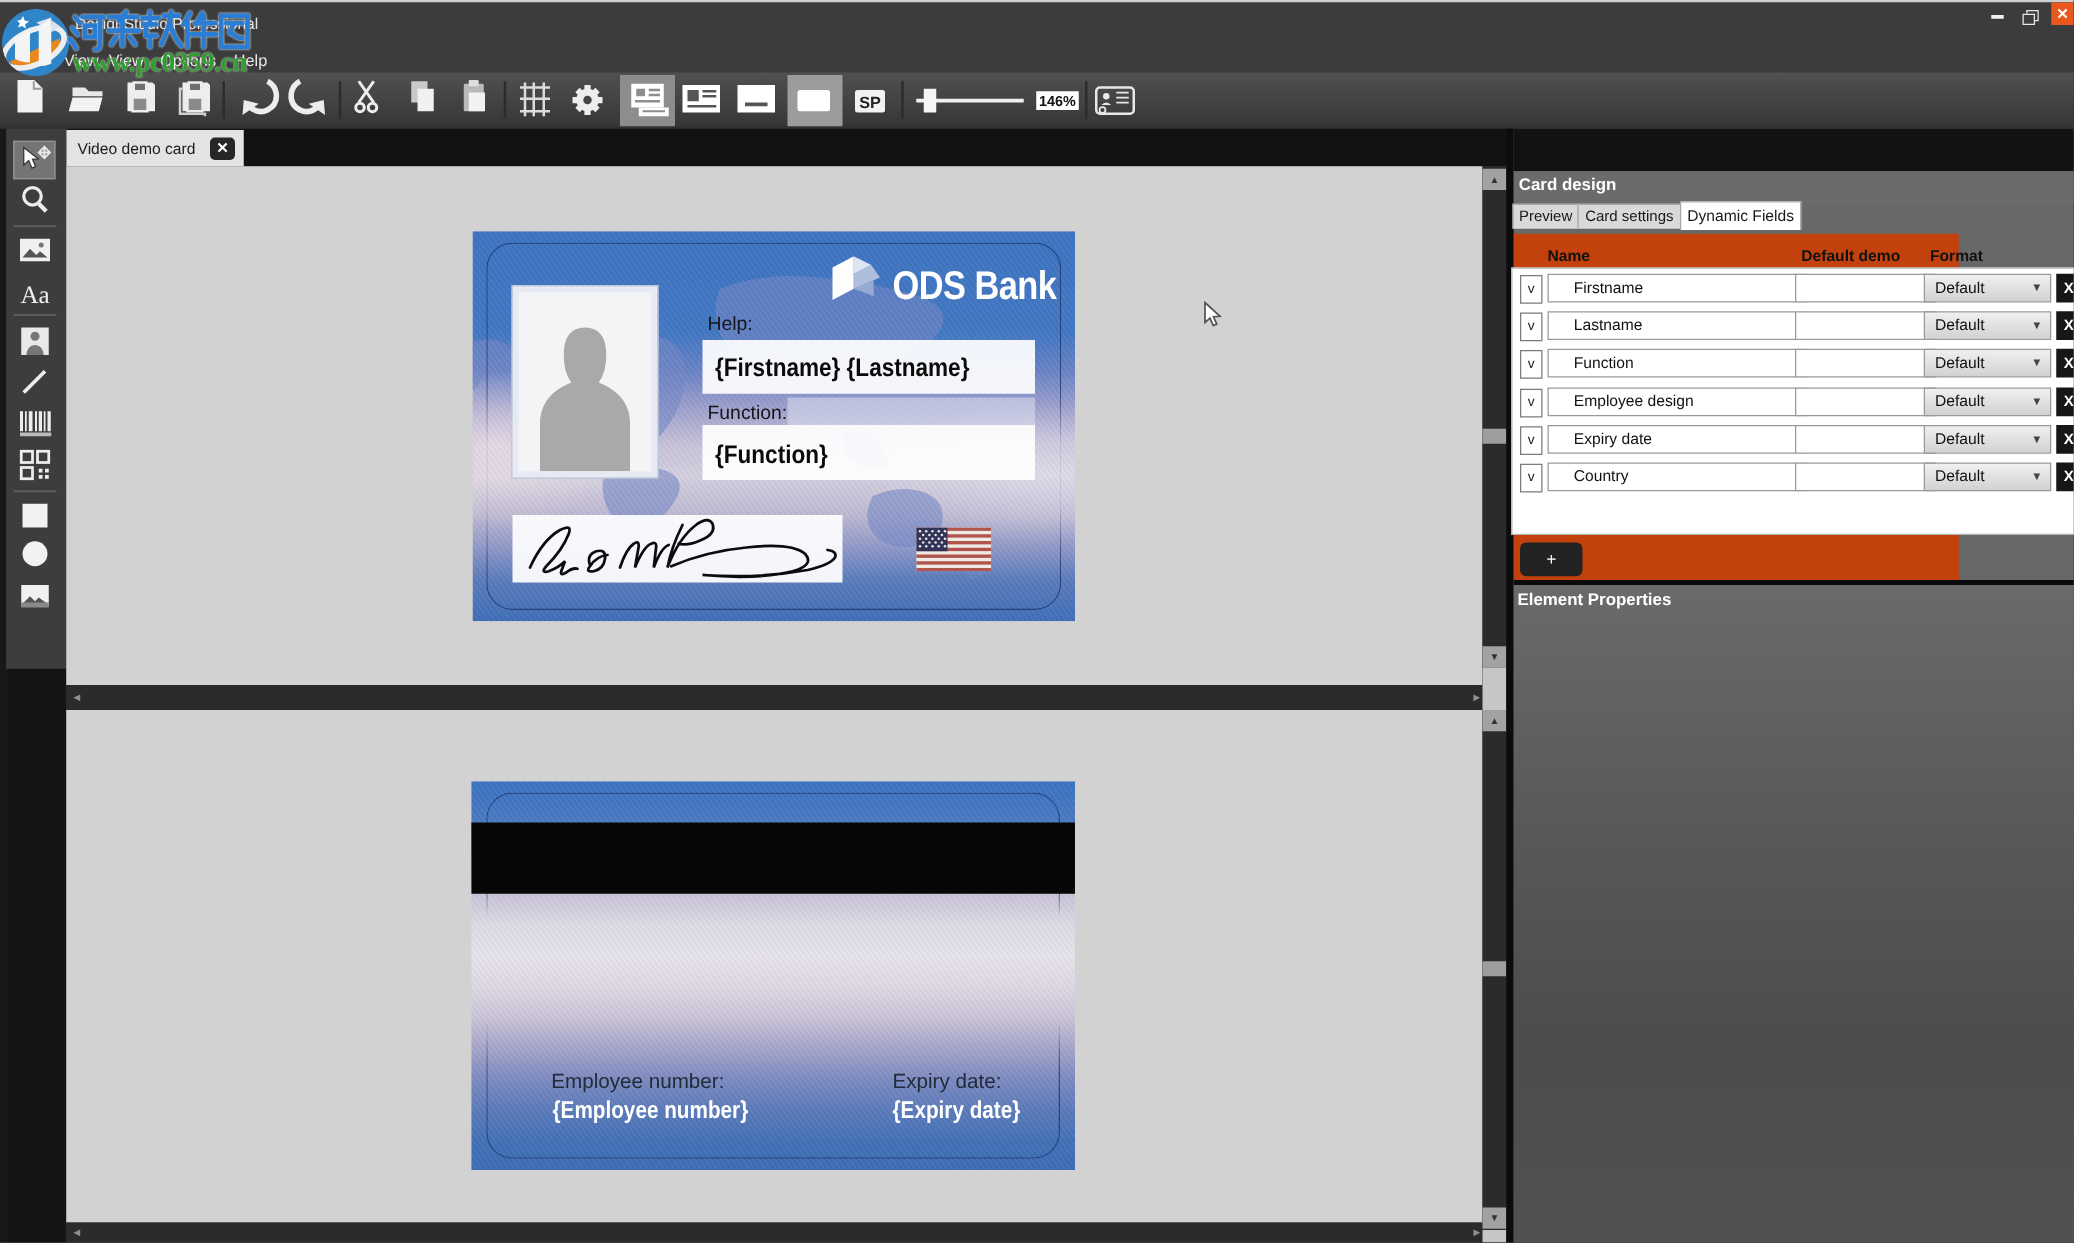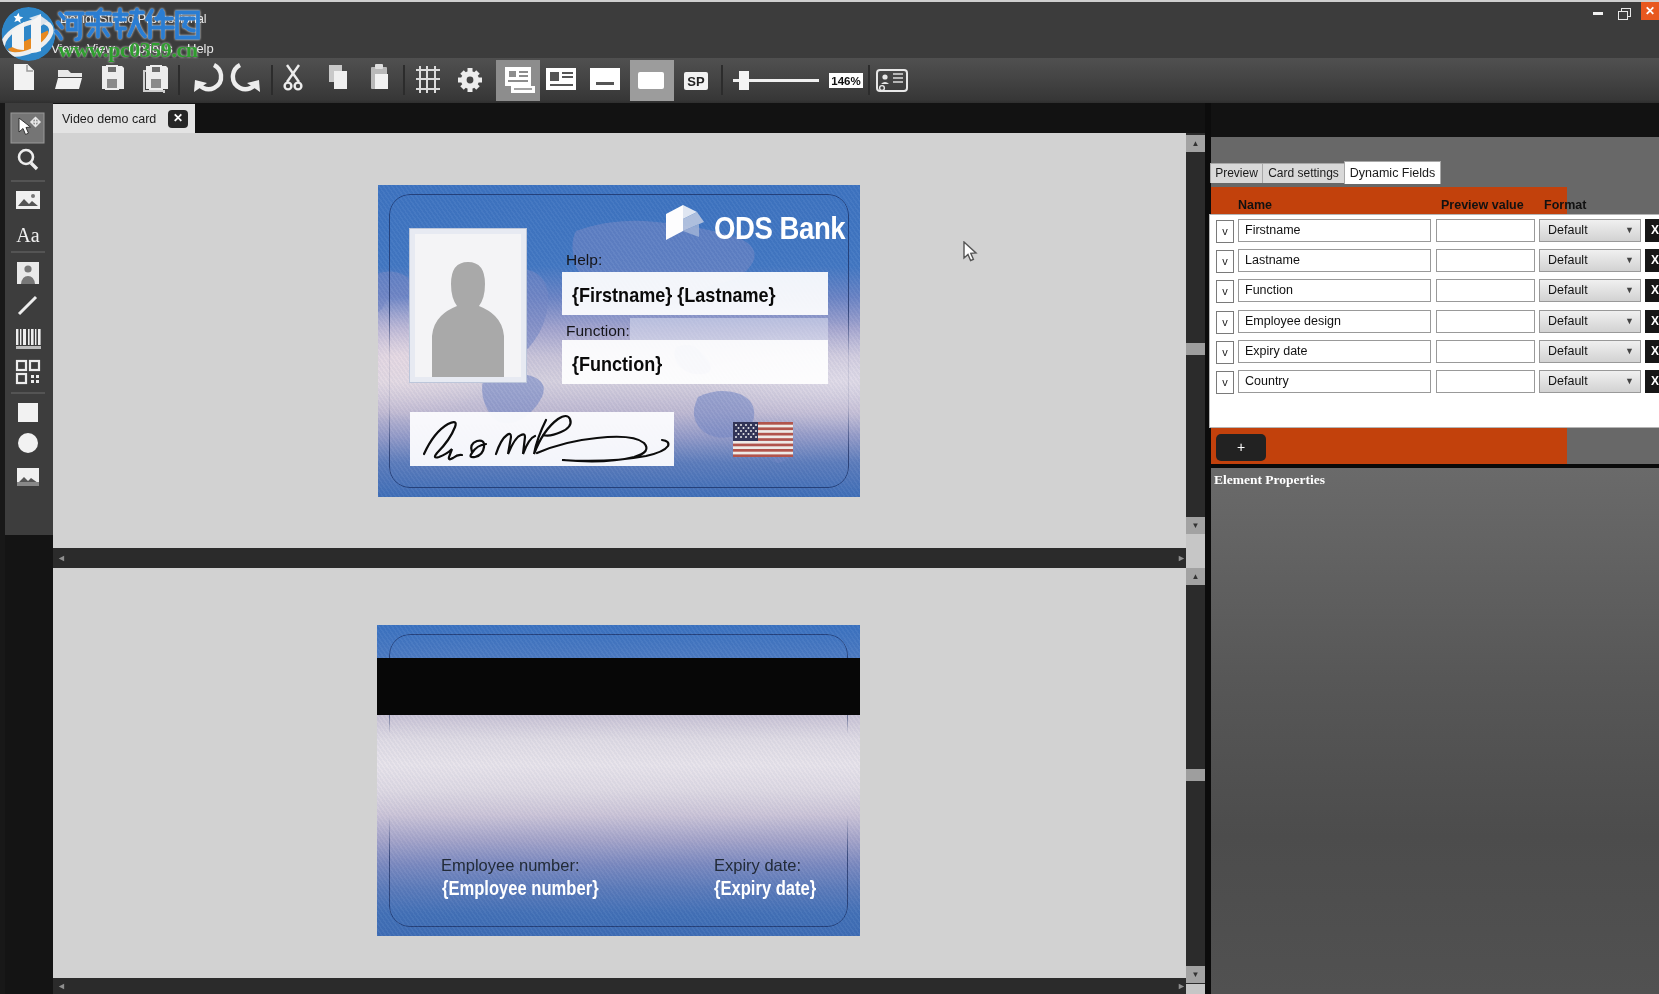--- a/index.html
+++ b/index.html
@@ -43,32 +43,32 @@
   #rptabs{left:0;top:60px;width:416px;height:20px;}
   .rtab{position:absolute;top:0;height:19px;background:#d9d9d9;border:1px solid #a8a8a8;border-bottom:none;
         color:#1a1a1a;font-size:12px;text-align:center;}
   #rtab3{background:#fff;top:-2px;height:22px;font-size:12.5px;}
   #rpwhite{left:0;top:84px;width:356px;height:281px;background:#c2410c;color:#111;}
   .colhead{position:absolute;top:11px;font-weight:bold;font-size:12.5px;}
   #rtable{position:absolute;left:-2px;top:27px;width:449px;height:212px;border:1px solid #b5b5b5;background:#fff;}
   .vbtn2{position:absolute;width:16px;height:21px;background:#fff;border:1px solid #7a7a7a;
          font-size:11px;text-align:center;line-height:20px;color:#222;}
   .ninput{position:absolute;height:21px;background:#fff;border:1px solid #999;font-size:12.5px;
-          line-height:21px;padding-left:6px;}
+          line-height:21px;padding-left:20px;}
   .dd{position:absolute;height:21px;background:linear-gradient(180deg,#f0f0f0,#d2d2d2);
       border:1px solid #999;font-size:12.5px;line-height:21px;padding-left:8px;color:#111;}
   .ddarr{position:absolute;right:6px;top:0;font-size:9px;color:#444;}
   .xbtn{position:absolute;width:20px;height:23px;background:#161616;color:#fff;font-weight:bold;
         font-size:12px;text-align:center;line-height:23px;}
   #plusbtn{position:absolute;left:5px;top:247px;width:50px;height:27px;background:#222;border-radius:5px;
            color:#fff;font-size:14px;text-align:center;line-height:26px;}
   #rpsep{left:0;top:361px;width:448px;height:4px;background:#0a0a0a;}
   #eprops{left:0;top:365px;width:448px;height:526px;
           background:linear-gradient(180deg,#6a6a6a 0%,#575757 40%,#4c4c4c 70%,#515151 100%);
-          color:#fff;font-weight:bold;font-size:13.5px;font-family:Liberation Serif, serif;}
+          color:#fff;font-weight:bold;font-size:13.5px;}
   
   #card1{left:378px;top:185px;width:482px;height:312px;overflow:hidden;}
   #card2{left:377px;top:625px;width:483px;height:311px;overflow:hidden;}
   .cardborder{position:absolute;left:11px;top:9px;right:11px;bottom:9px;
       border:1.5px solid rgba(25,45,95,.72);border-radius:21px;}
   
   #wm{left:0;top:0;width:420px;height:70px;}
 </style>
 </head>
 <body>
@@ -297,28 +297,31 @@
   <div class="vbtn" style="top:435px;">▲</div>
   <div class="vthumb" style="top:636px;height:12px;"></div>
   <div class="vbtn" style="top:833px;">▼</div>
 </div>
 <div class="abs" id="vcorner"></div>
 <div class="abs" id="vcorner2"></div>
 <div class="abs" id="divider"></div>
 
 <div class="abs" id="rpanel">
   <div class="abs" id="rpblack"></div>
+  <div class="abs" id="rphead">
+      <span style="position:absolute;left:4px;top:3px;">Card design</span>
+    </div>
   <div class="abs" id="rptabs">
     <div class="rtab" style="left:-1px;width:51px;line-height:19px;">Preview</div>
     <div class="rtab" style="left:51px;width:81px;line-height:19px;">Card settings</div>
     <div class="rtab" id="rtab3" style="left:133px;width:95px;line-height:22px;">Dynamic Fields</div>
   </div>
   <div class="abs" id="rpwhite">
     <span class="colhead" style="left:27px;">Name</span>
-    <span class="colhead" style="left:230px;">Preview value</span>
+    <span class="colhead" style="left:230px;">Default demo</span>
     <span class="colhead" style="left:333px;">Format</span>
     <div id="rtable"></div>
     <div id="rows">
     <div class="vbtn2" style="left:5px;top:33px;">v</div>
     <div class="ninput" style="left:27px;top:32px;width:185px;">Firstname</div>
     <div class="ninput" style="left:225px;top:32px;width:91px;"></div>
     <div class="dd" style="left:328px;top:32px;width:92px;">Default<span class="ddarr" style="line-height:21px;">▼</span></div>
     <div class="xbtn" style="left:434px;top:32px;">X</div>
     <div class="vbtn2" style="left:5px;top:63px;">v</div>
     <div class="ninput" style="left:27px;top:62px;width:185px;">Lastname</div>

